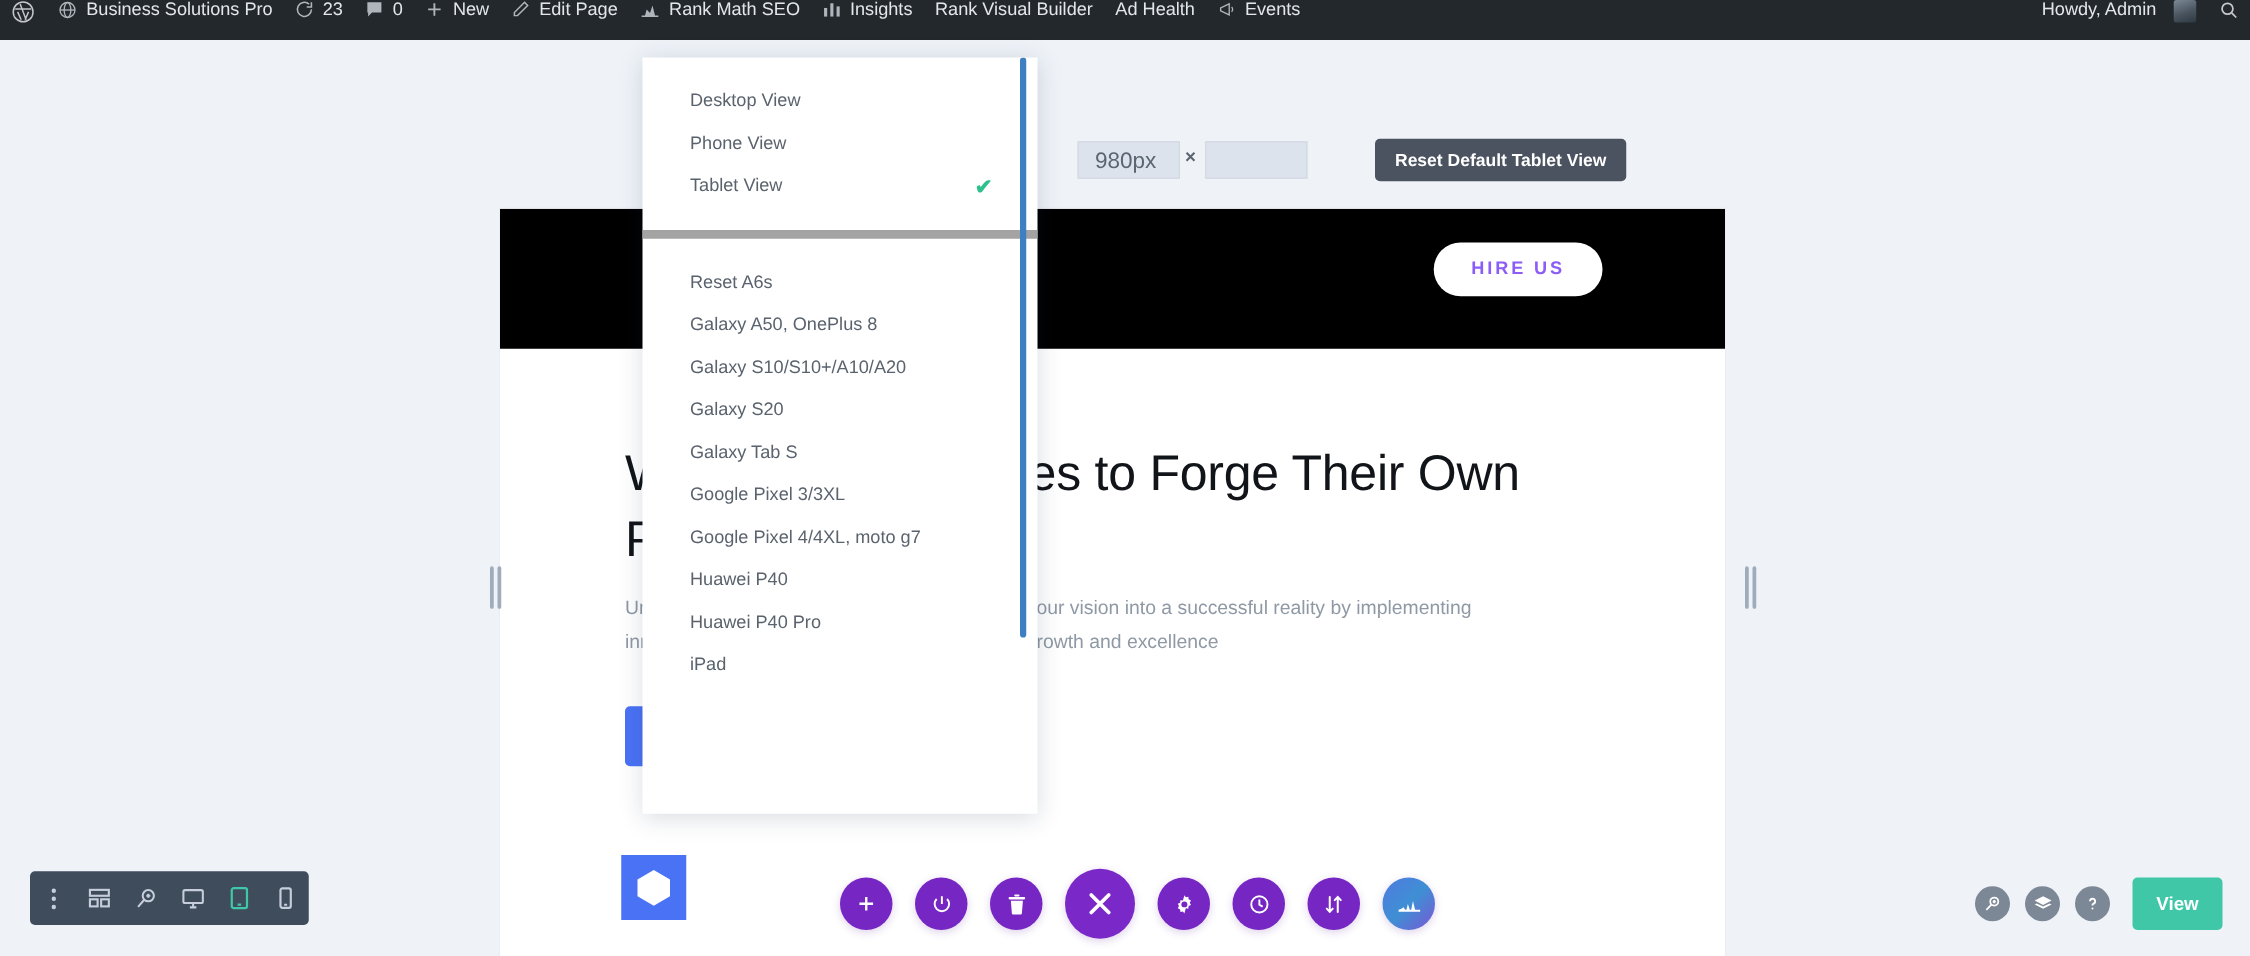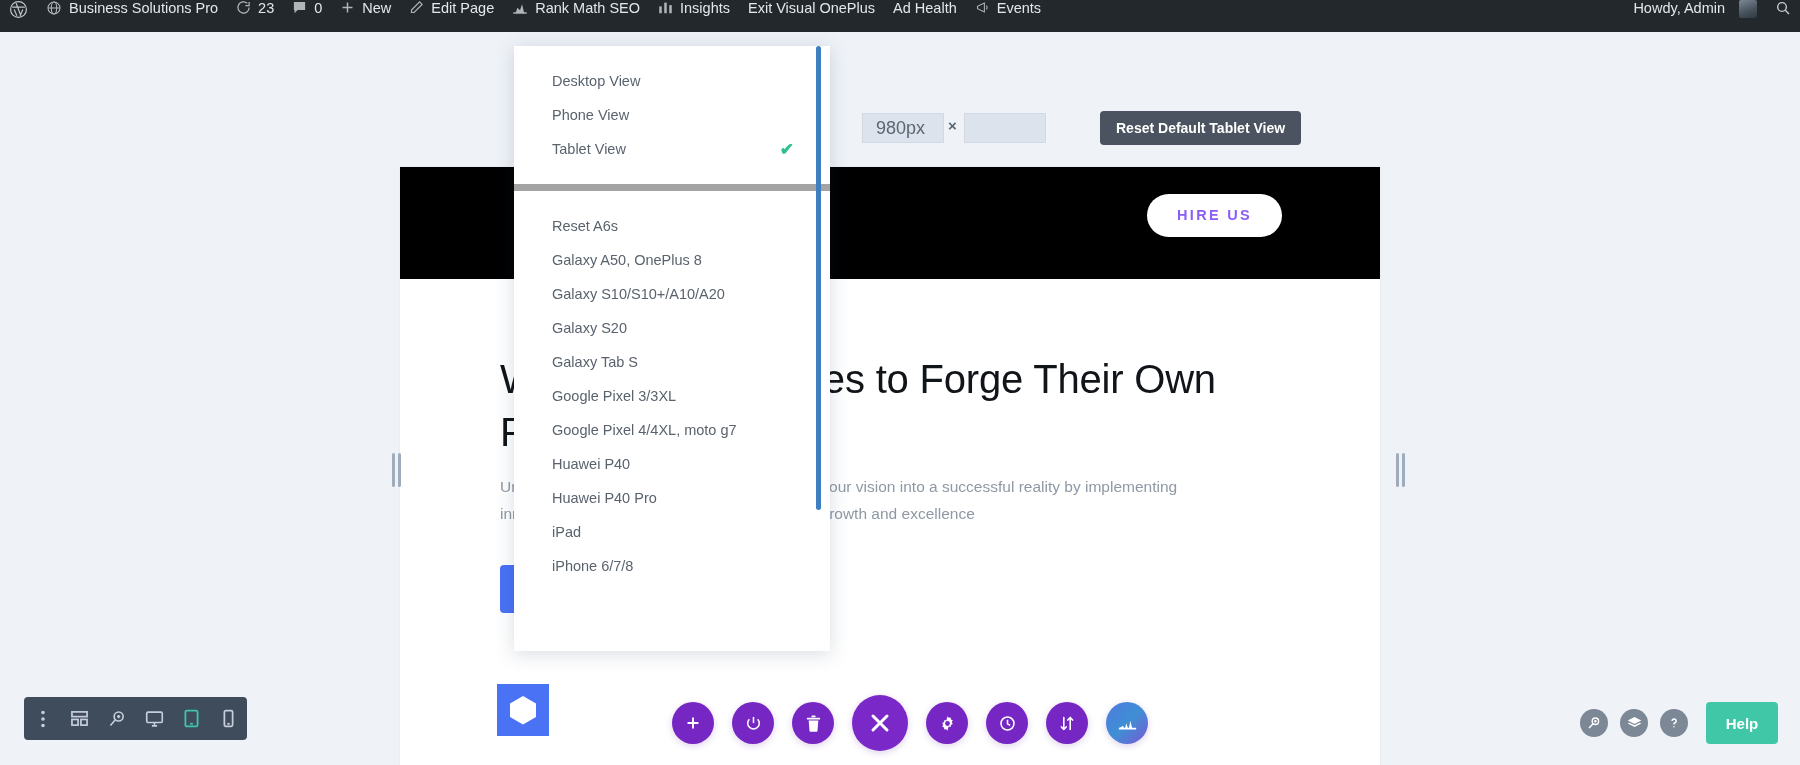--- a/index.html
+++ b/index.html
@@ -310,21 +310,21 @@
       <svg width="15" height="14" viewBox="0 0 24 22" fill="#c8ced4">
         <rect x="2" y="10" width="4" height="11"></rect>
           <rect x="10" y="4" width="4" height="17"></rect>
           <rect x="18" y="8" width="4" height="13"></rect>
       </svg>
     </span>
     <span>Insights</span>
   </div>
 
   <div class="ab-item">
-    <span>Exit Visual OnePlus</span>
+    <span>Rank Visual Builder</span>
   </div>
 
   <div class="ab-item">
     <span>Ad Health</span>
   </div>
 
   <div class="ab-item">
     <span class="ab-icon">
       <svg width="15" height="15" viewBox="0 0 24 24" fill="none" stroke="#c8ced4" stroke-width="1.7">
         <path d="M4 10v4l11 5V5L4 10z"></path>
@@ -421,23 +421,20 @@
       </div>
     <div class="menu-item">
         <span>Huawei P40</span>
       </div>
     <div class="menu-item">
         <span>Huawei P40 Pro</span>
       </div>
     <div class="menu-item">
         <span>iPad</span>
       </div>
-    <div class="menu-item">
-        <span>iPhone 6/7/8</span>
-      </div>
   </div>
 
   <div id="menu-scrollbar"></div>
 </div>
 
 <div id="vp-toolbar">
   <div class="vp-btn">
     <svg width="4" height="18" viewBox="0 0 4 18" fill="currentColor">
       <circle cx="2" cy="2.5" r="1.8"></circle>
         <circle cx="2" cy="9" r="1.8"></circle>
@@ -554,14 +551,14 @@
       <path d="M10 1l9 4.6-9 4.6L1 5.6z"></path>
         <path d="M1 9.8l9 4.6 9-4.6-2.2-1.1L10 12l-6.8-3.3z"></path>
     </svg>
   </div>
   <div class="rc-circle">
     <svg width="14" height="14" viewBox="0 0 20 20" fill="none" stroke="#fff" stroke-width="2.1">
       <path d="M7.2 7.2a2.9 2.9 0 1 1 3.6 2.8c-.6.2-.8.8-.8 1.5v.5"></path>
       <circle cx="10" cy="15.4" r="1.1" fill="#fff" stroke="none"></circle>
     </svg>
   </div>
-  <div id="save-btn">Help</div>
+  <div id="save-btn">View</div>
 </div>
 
 </body></html>

